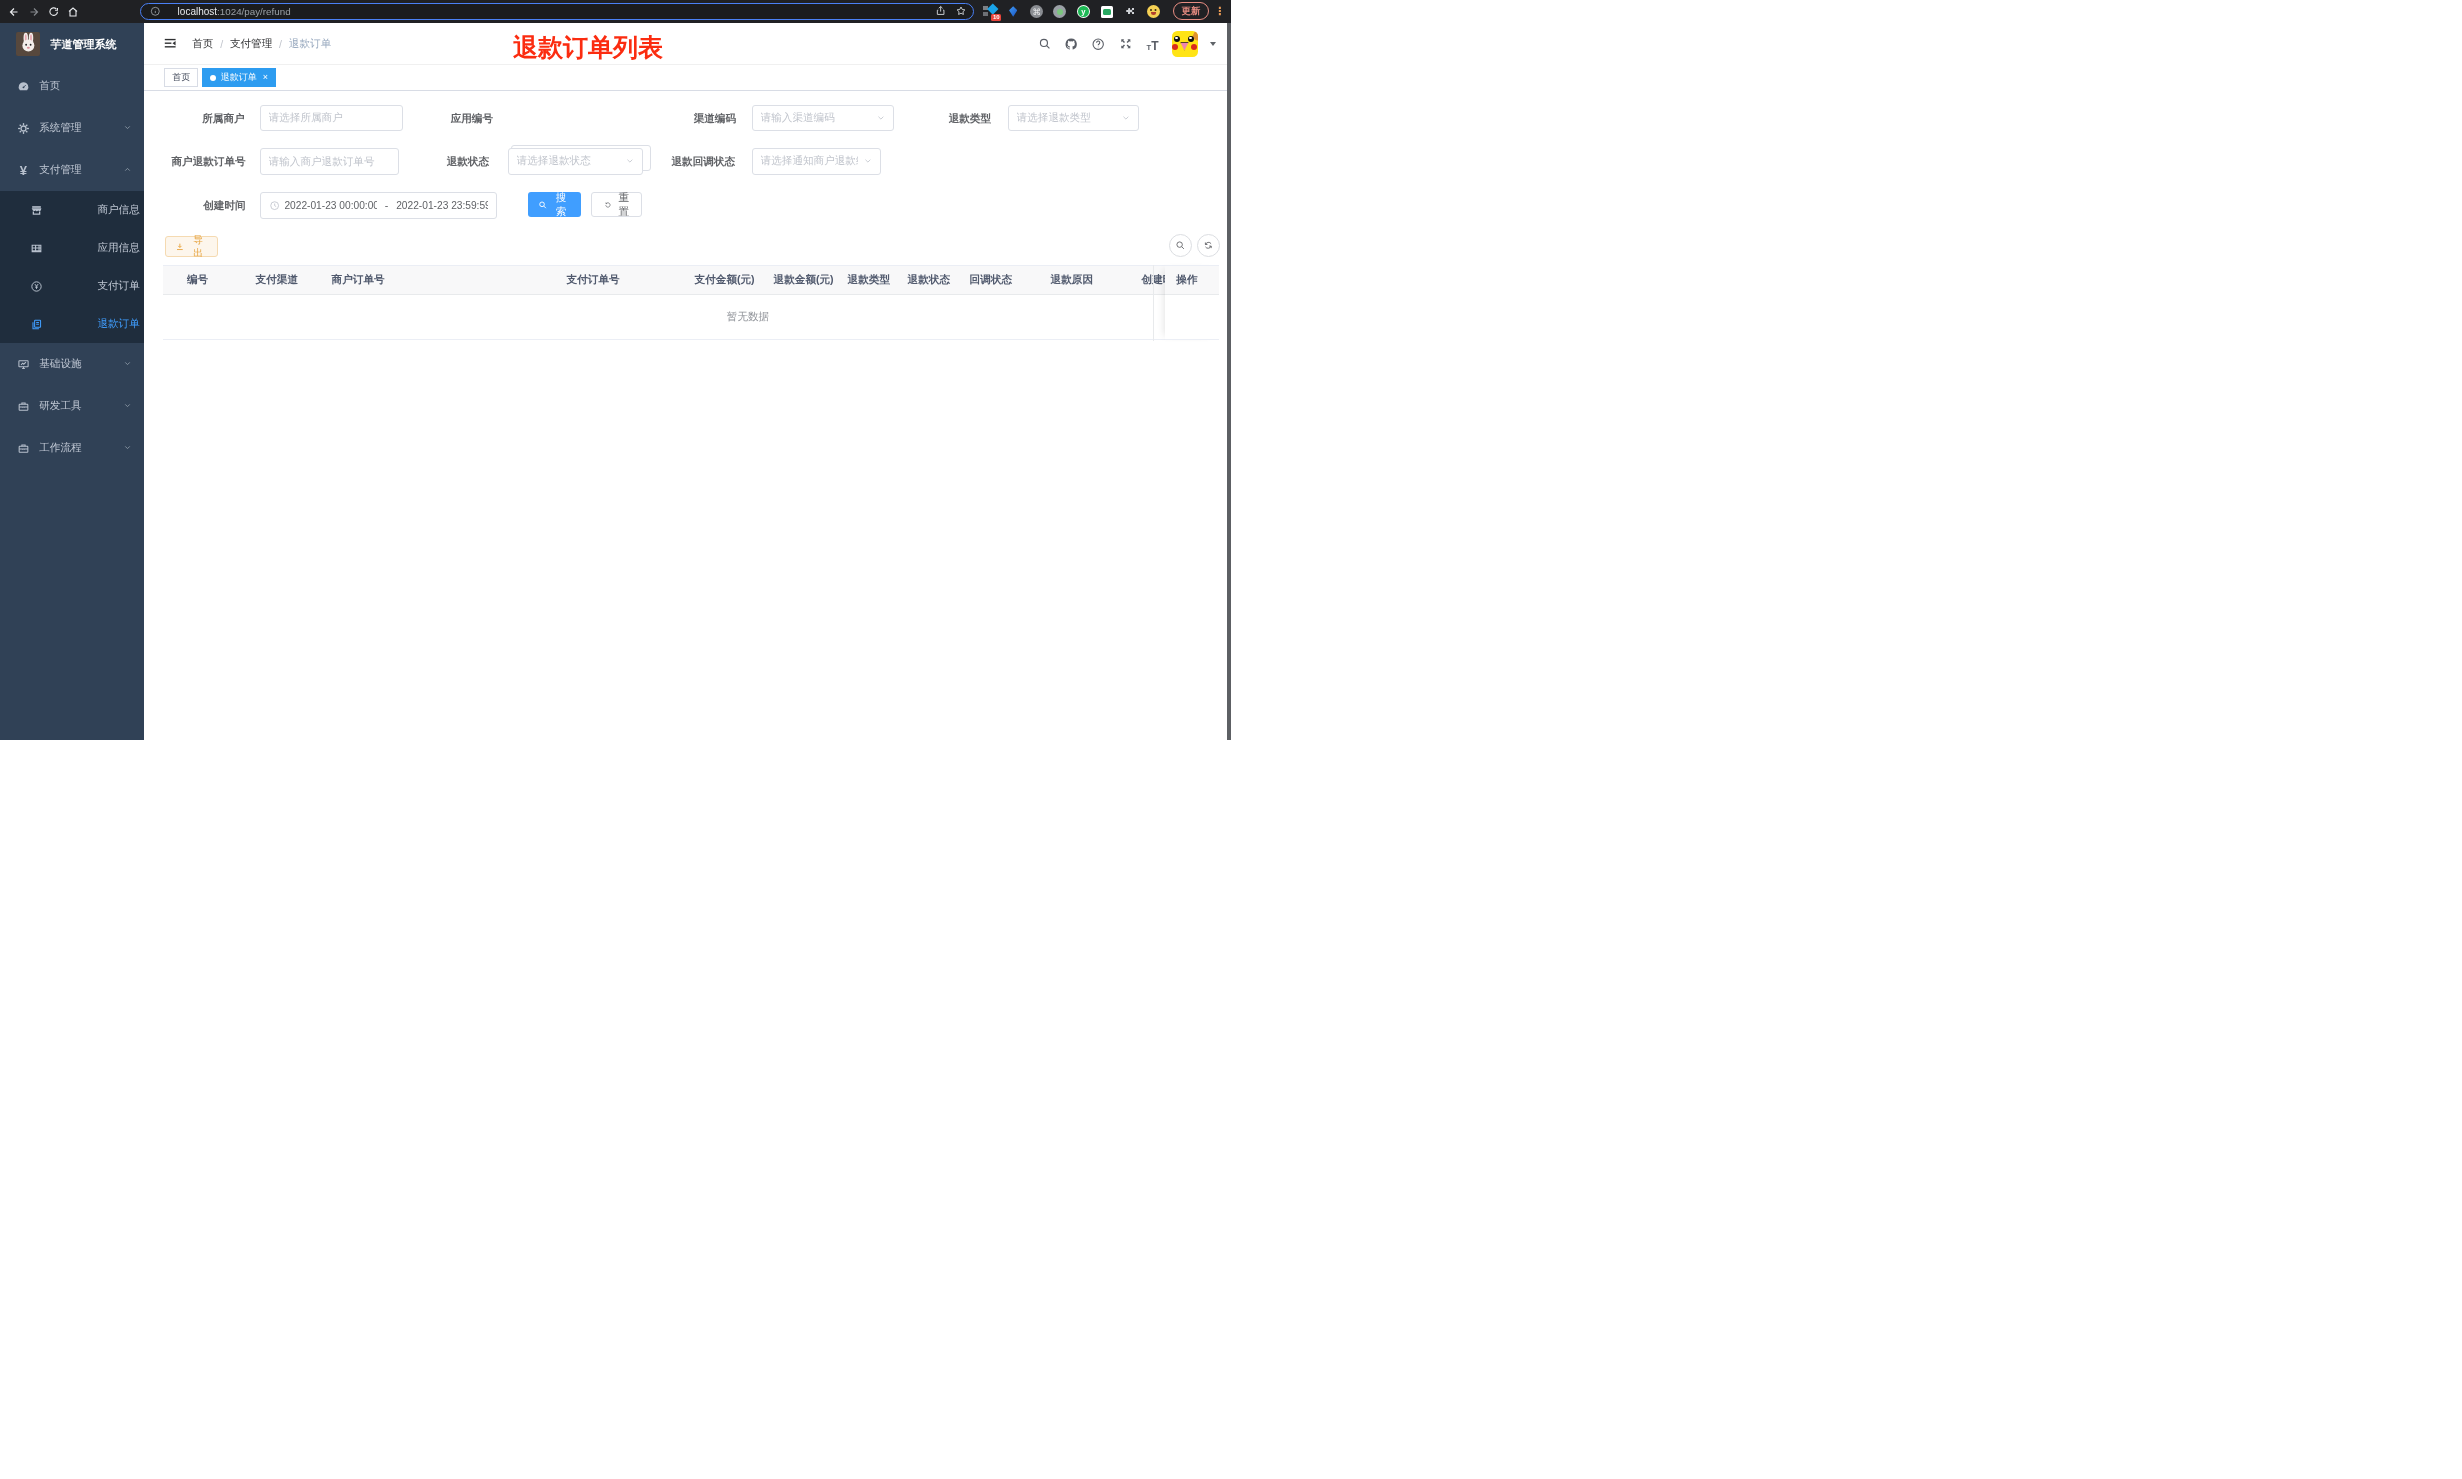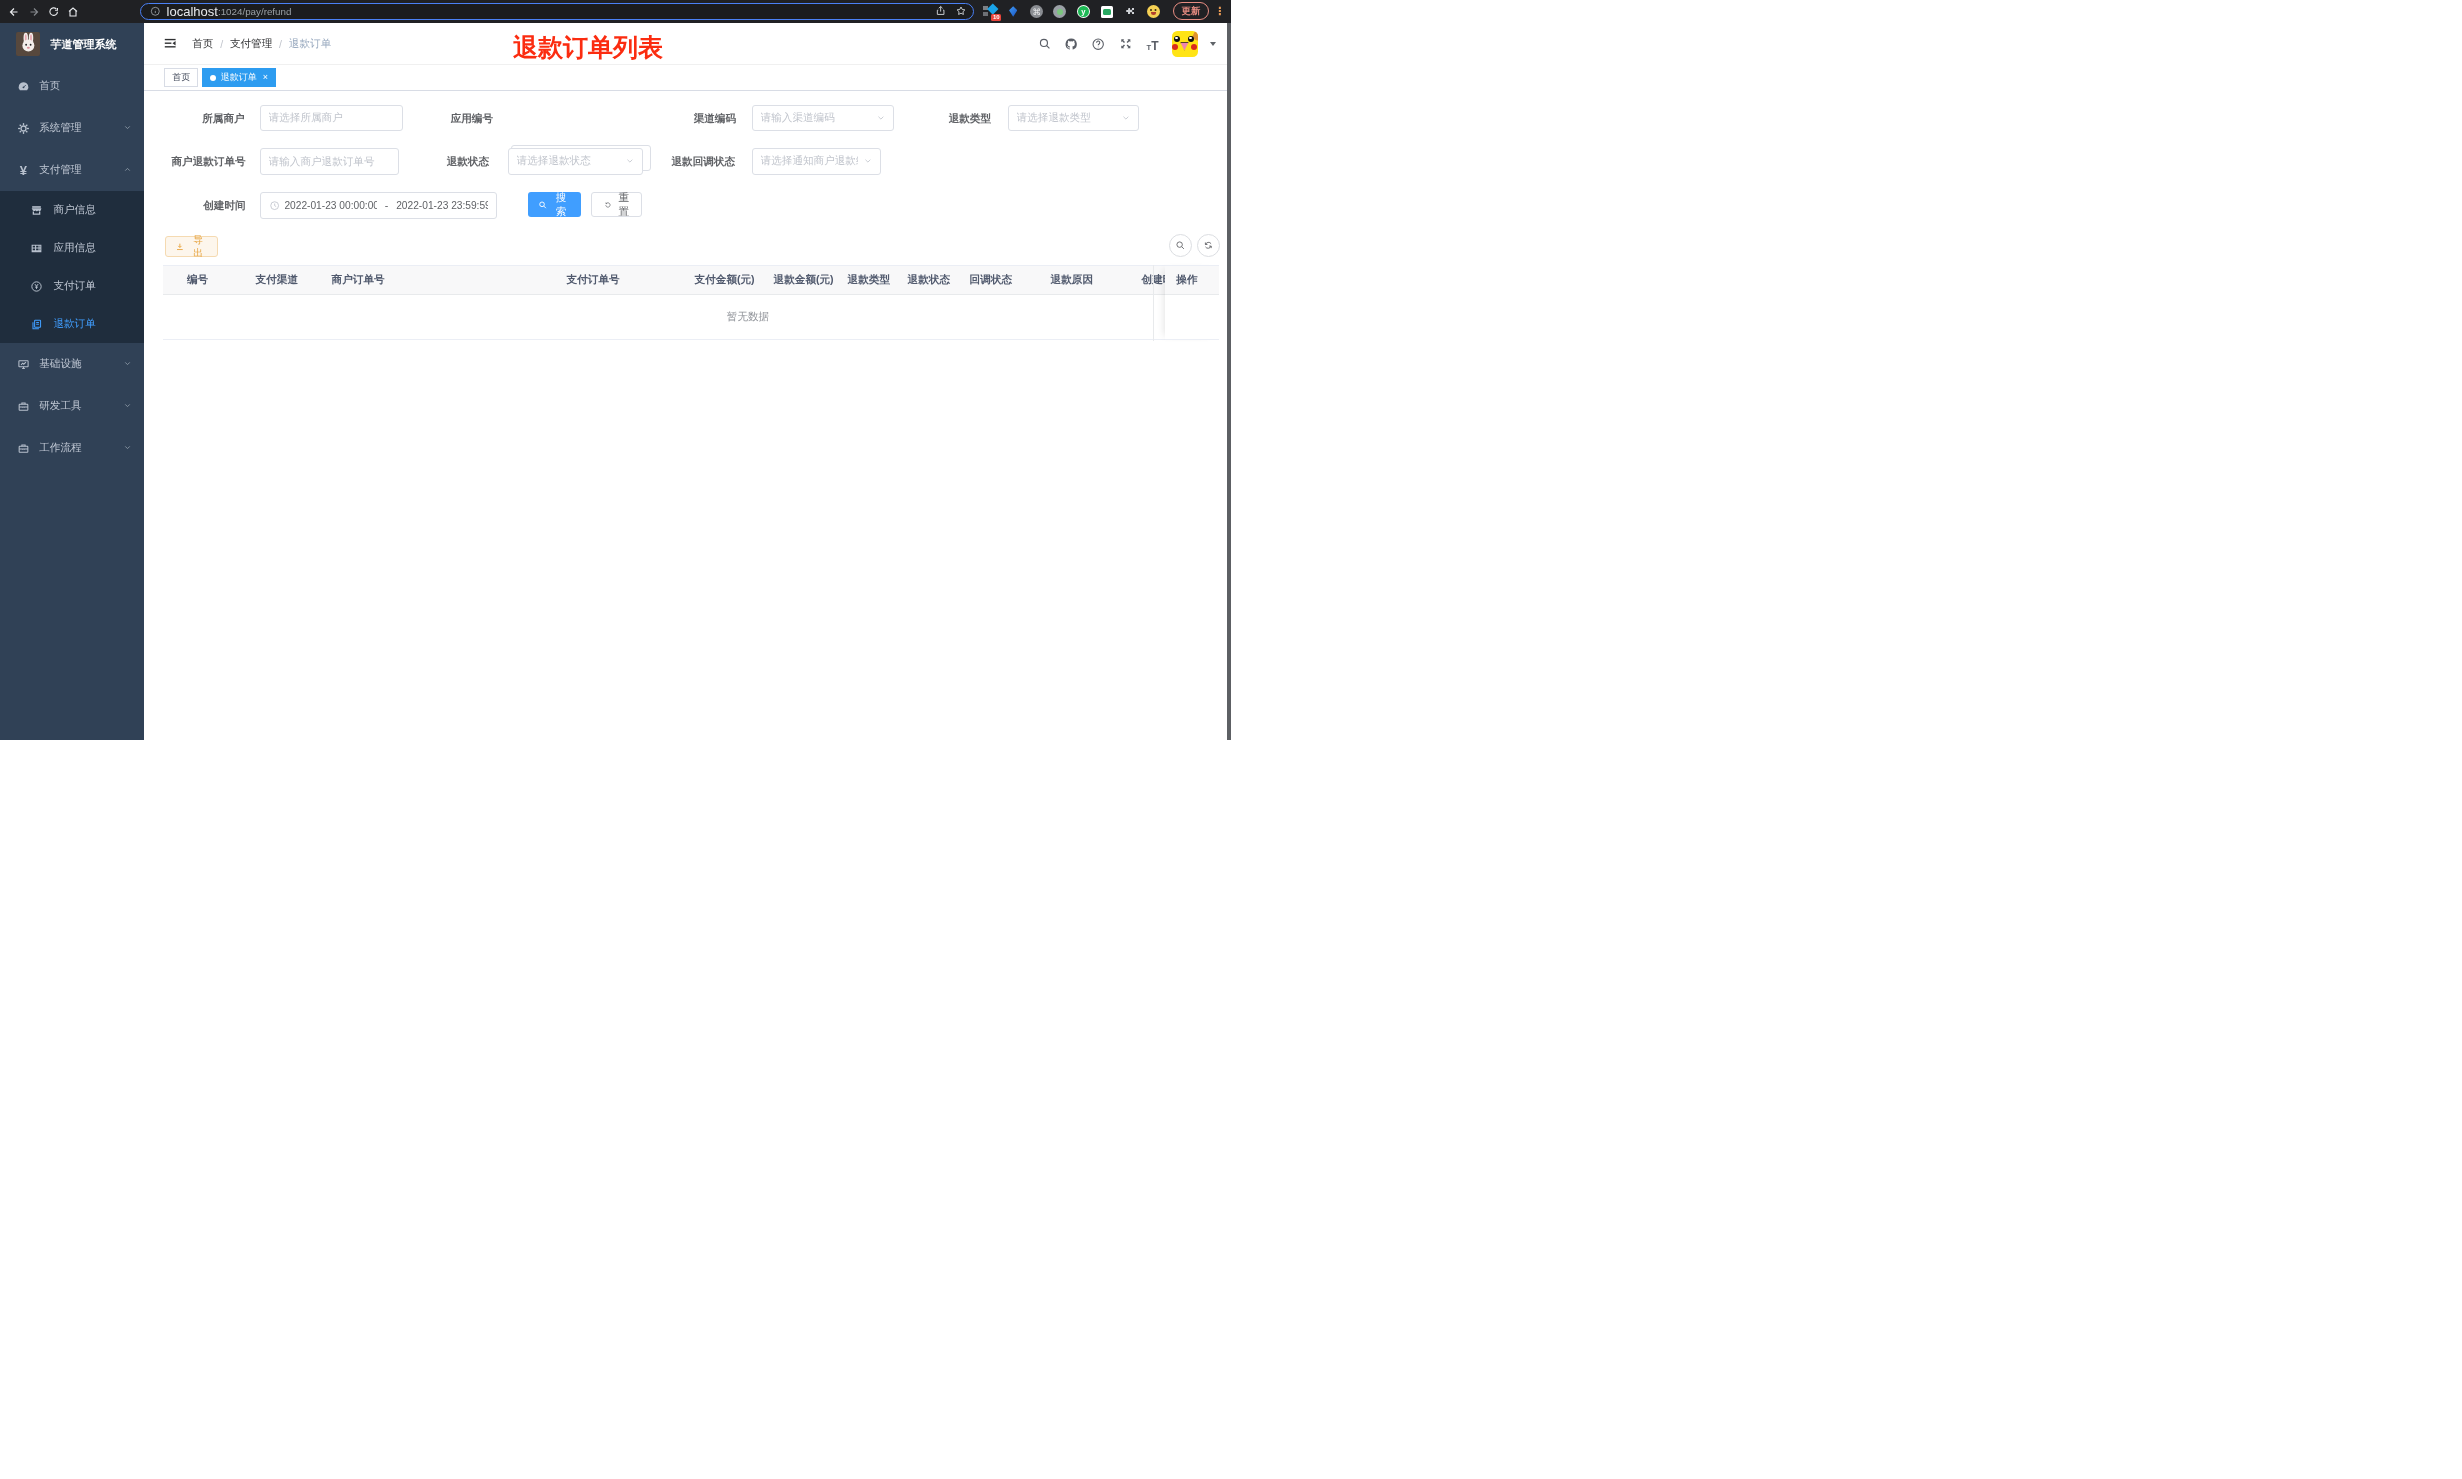--- a/index.html
+++ b/index.html
@@ -9,21 +9,21 @@
 
   
   .browser-bar { position:relative; height:23px; background:#202124; display:flex; align-items:center; }
   .nav-ic { width:19.7px; height:19.7px; display:flex; align-items:center; justify-content:center; color:#e8eaed; flex:0 0 auto; }
   .nav-ic svg { display:block; }
   .nav-back { margin-left:4.5px; }
   .nav-fwd { color:#84878c; }
   .url-bar { position:absolute; left:140px; top:3px; width:834px; height:17.4px; border-radius:9px;
              background:#1b1c1e; border:1.5px solid #4a80f5; display:flex; align-items:center; padding:0 6px; }
   .url-info { color:#9aa0a6; margin:0 6px 0 3px; display:flex; }
-  .url-host { color:#e8eaed; font-size:13px; }
+  .url-host { color:#e8eaed; font-size:10px;margin-left:11px; }
   .url-path { color:#9aa0a6; font-size:9.8px; }
   .url-right { margin-left:auto; display:flex; align-items:center; gap:9px; color:#cfd2d6; }
   .ext-row { position:absolute; left:983px; top:0; height:23px; display:flex; align-items:center; gap:9.8px; }
   .ext { position:relative; width:13.6px; height:13.6px; display:flex; align-items:center; justify-content:center; }
   .ext-badge { position:absolute; right:-4.5px; bottom:-3px; background:#e8453c; color:#fff; font-size:6px;
                line-height:7.6px; padding:0 1.5px; border-radius:1.5px; font-weight:700; }
   .ext-tiles { position:absolute; left:0; top:0.8px; width:7.6px; height:10.6px; }
   .ext-tiles i { position:absolute; background:#7d8085; width:4.5px; height:4.5px; display:block; }
   .ext-diamond { position:absolute; right:0; top:0; width:7.6px; height:7.6px; background:#19a3e8; transform:rotate(45deg); }
   .ext-kite { width:8.3px; height:10.6px; background:linear-gradient(135deg,#3f9bf5 0%,#1b56c5 100%);
@@ -52,21 +52,21 @@
   
   .sidebar { width:144px; background:#304156; color:#c0c8d4; flex:0 0 auto; position:relative; }
   .logo-row { height:42px; display:flex; align-items:center; padding-left:16px; }
   .logo-avatar { width:24px; height:24px; border-radius:2.3px; background:#4a3f38; overflow:hidden; position:relative; flex:0 0 auto; }
   .logo-avatar svg { display:block; }
   .logo-title { margin-left:10.6px; color:#fff; font-weight:700; font-size:11px; white-space:nowrap; }
   .menu-item { height:42px; display:flex; align-items:center; padding-left:16.6px; cursor:pointer; position:relative; }
   .menu-item .mi-label { margin-left:9px; font-size:10.6px; }
   .menu-item .chev { position:absolute; right:12px; }
   .submenu { background:#1f2d3d; }
-  .submenu .menu-item { height:38px; padding-left:30px; }
+  .submenu .menu-item { height:38px; padding-left:30px;gap:44px; }
   .submenu .mi-label { margin-left:9.8px; }
   .submenu .menu-item.active { color:#409eff; }
   .mi-icon { width:13.6px; height:13.6px; display:flex; align-items:center; justify-content:center; flex:0 0 auto; }
   .yen-glyph { font-size:13px; font-weight:700; color:#b7c0cd; line-height:1; }
 
   
   .main { flex:1; position:relative; background:#fff; }
   .navbar { height:42px; display:flex; align-items:center; border-bottom:0.8px solid #f0f0f0; position:relative; background:#fff; }
   .hamburger { margin-left:18px; width:16.6px; height:16.6px; display:flex; align-items:center; justify-content:center; cursor:pointer; }
   .breadcrumb { display:flex; align-items:center; margin-left:13.6px; font-size:10.6px; }

